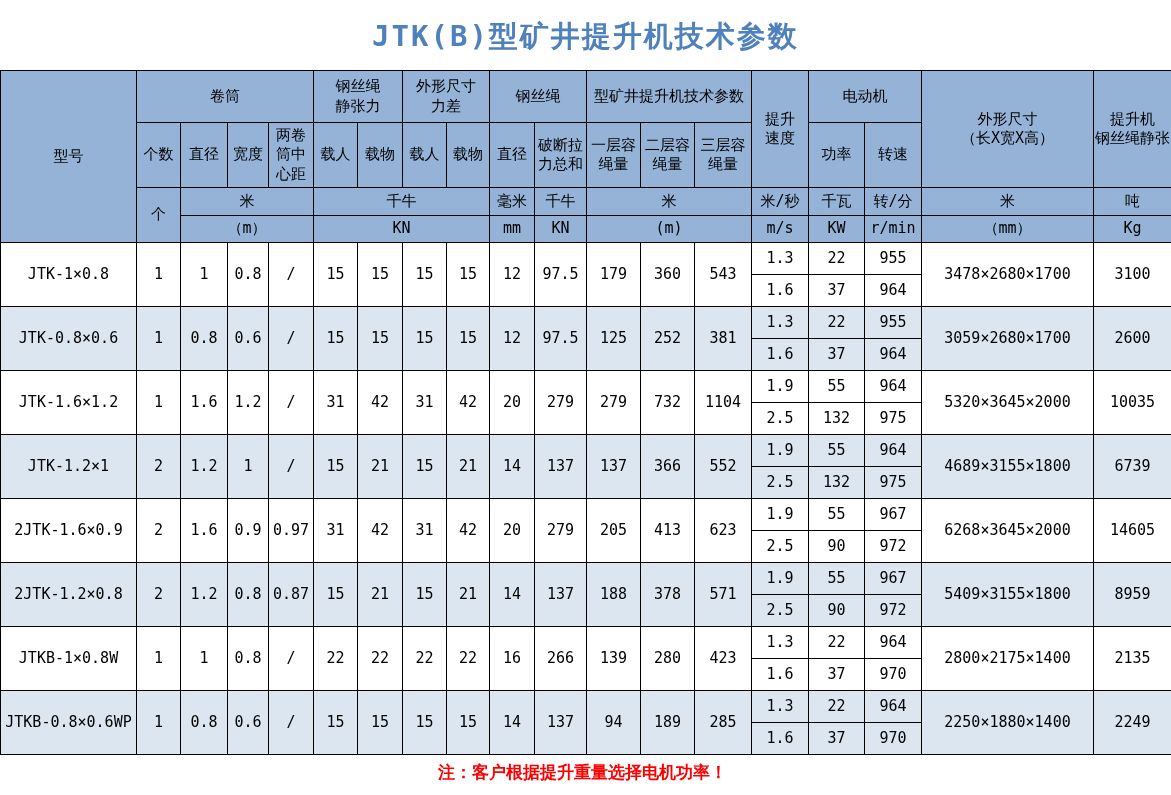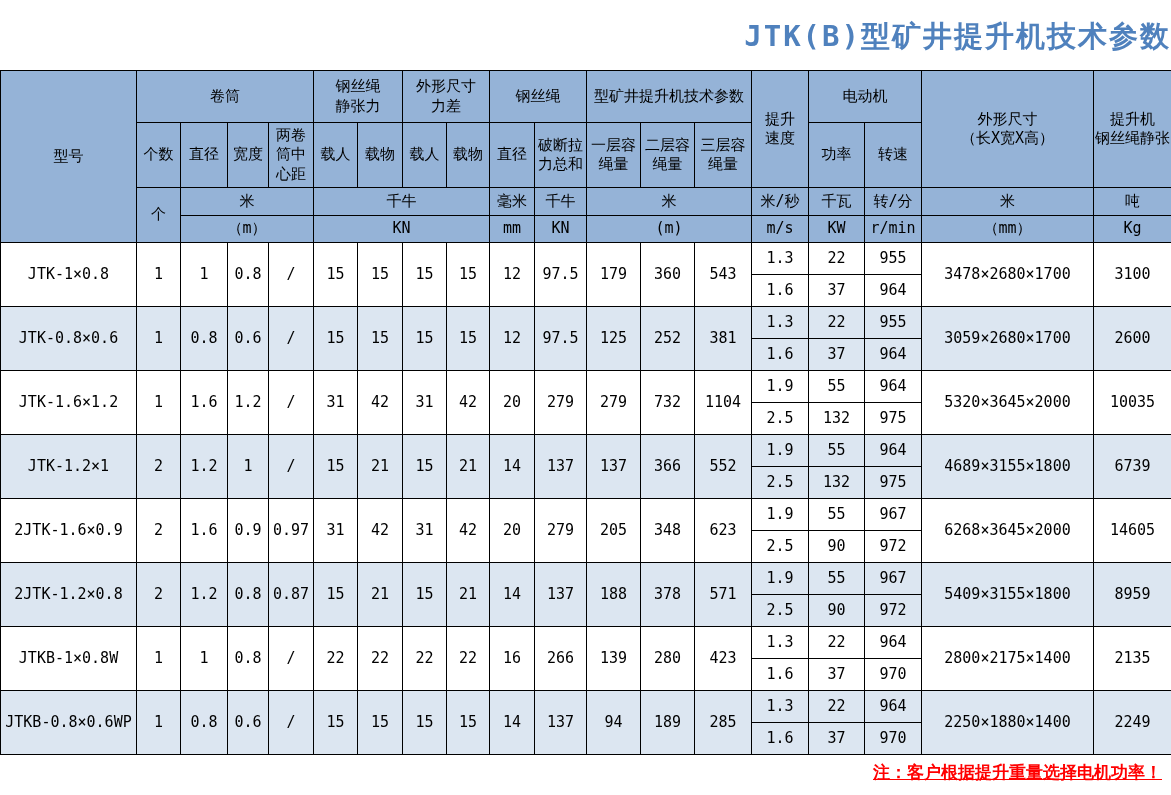--- a/index.html
+++ b/index.html
@@ -9,21 +9,21 @@
     --note-color:#FF0000;
     --border-color:#000000;
   }
   html,body{margin:0;padding:0;}
   body{
     width:1171px;height:795px;background:#ffffff;
     font-family:"DejaVu Sans Mono","DejaVu Sans",sans-serif;
     position:relative;overflow:hidden;
   }
   .title{
-    text-align:right;
+    text-align:center;
     padding:17px 0 13px 0;
     font-size:29px;
     font-weight:bold;
     letter-spacing:2px;
     color:var(--title-color);
   }
   table.spec{
     border-collapse:collapse;
     table-layout:fixed;
     width:1171px;
@@ -54,22 +54,21 @@
   }
   tr.hrA th{height:51px;}
   tr.hrB th{height:64px;}
   tr.hrC th{height:27px;}
   tr.hrD th{height:26px;}
   .note{
     padding:6px 9px 0 3px;
     font-size:17px;
     font-weight:bold;
     color:var(--note-color);
-    text-align:right;
-    text-decoration:underline;
+    text-align:center;
   }
 </style>
 </head>
 <body>
 
 <div class="title">JTK(B)型矿井提升机技术参数</div>
 
 <table class="spec">
   <colgroup>
       <col style="width: 136px;">
@@ -270,21 +269,21 @@
         <td rowspan="2">1.6</td>
         <td rowspan="2">0.9</td>
         <td rowspan="2">0.97</td>
         <td rowspan="2">31</td>
         <td rowspan="2">42</td>
         <td rowspan="2">31</td>
         <td rowspan="2">42</td>
         <td rowspan="2">20</td>
         <td rowspan="2">279</td>
         <td rowspan="2">205</td>
-        <td rowspan="2">348</td>
+        <td rowspan="2">413</td>
         <td rowspan="2">623</td>
         <td>1.9</td>
         <td>55</td>
         <td>967</td>
         <td rowspan="2">6268×3645×2000</td>
         <td rowspan="2">14605</td>
       </tr>
       <tr class="">
         <td>2.5</td>
         <td>90</td>

